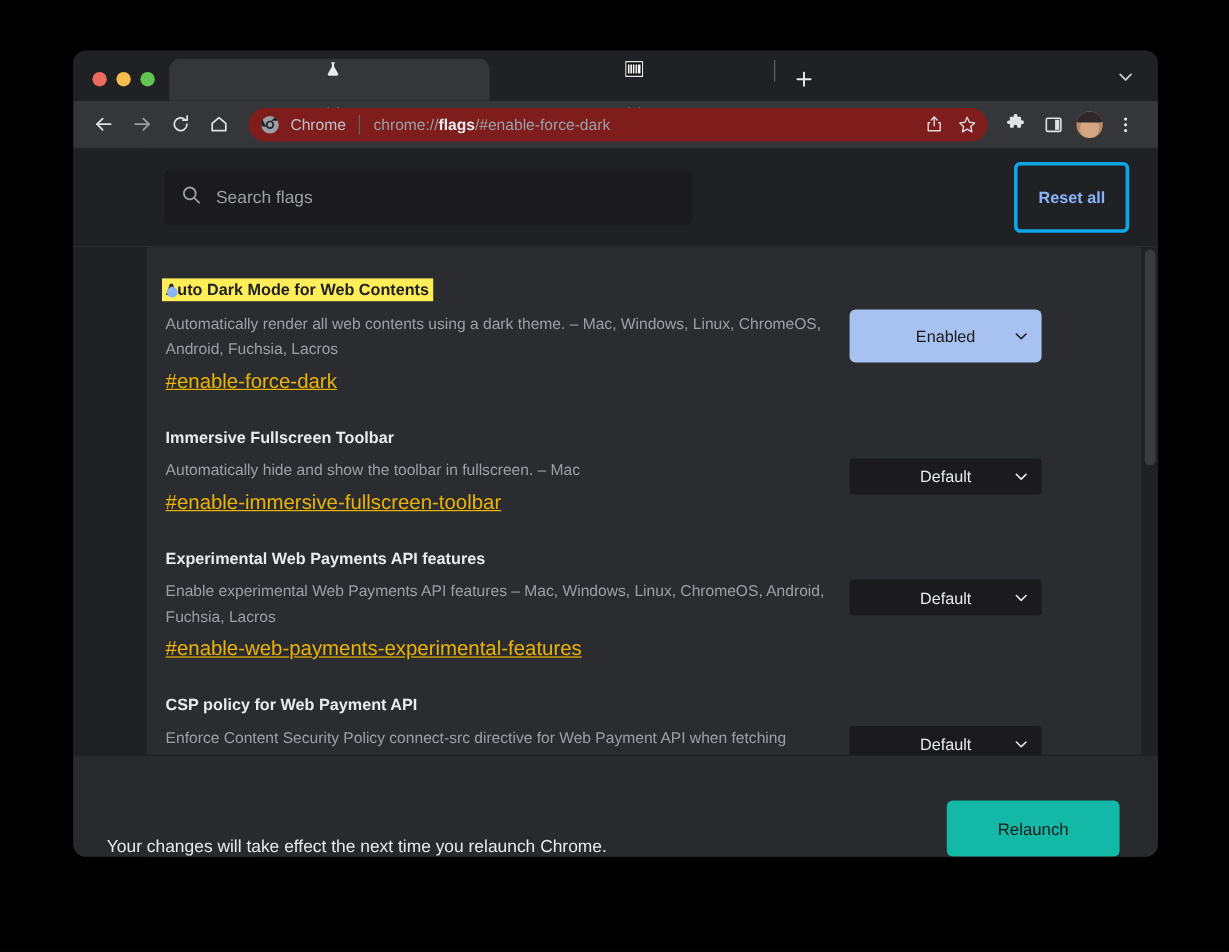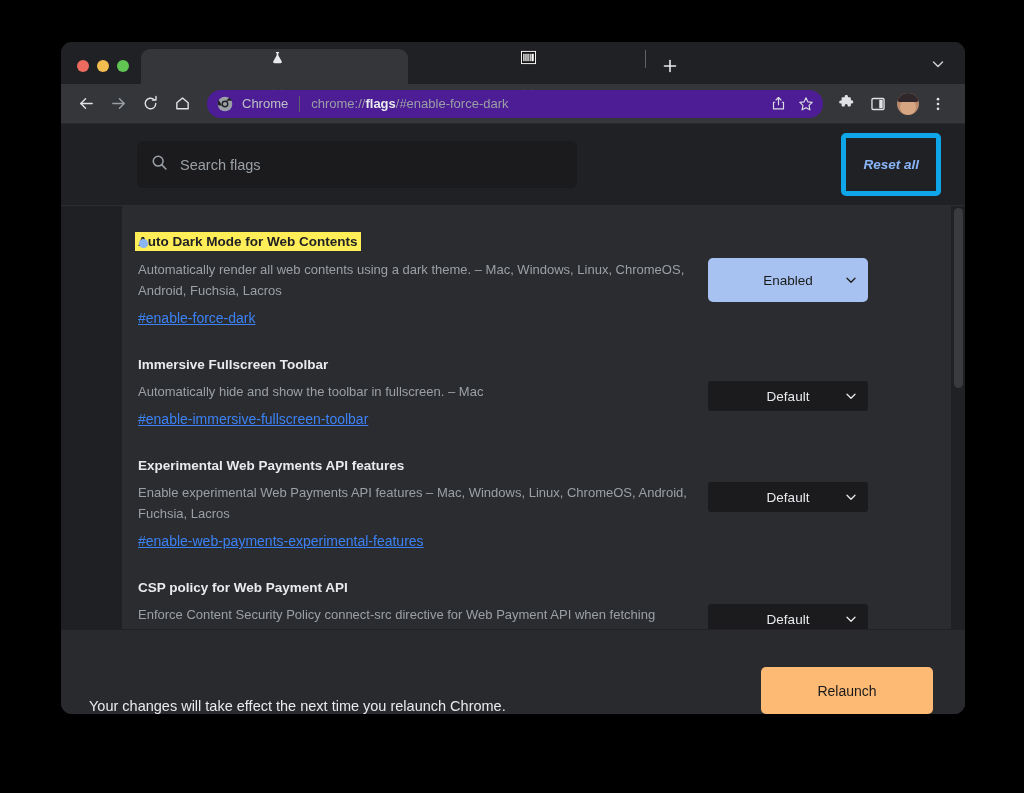--- a/index.html
+++ b/index.html
@@ -109,21 +109,21 @@
     width: 30px; height: 30px;
     display: flex; align-items: center; justify-content: center;
     color: #e0e2e6;
     border-radius: 50%;
     flex: 0 0 auto;
   }
   .omnibox {
     flex: 1 1 auto;
     height: 28px;
     margin: 0 6px 0 8px;
-    background: #4c1d95;
+    background: #7f1d1d;
     border-radius: 14px;
     display: flex; align-items: center;
     padding: 0 4px 0 10px;
     min-width: 0;
     position: relative;
   }
   .chrome-logo { width: 16px; height: 16px; flex: 0 0 16px; margin-right: 9px; }
   .omni-label {
     color: #bdc1c6; font-size: 13px; white-space: nowrap;
   }
@@ -191,27 +191,26 @@
     flex: 1 1 auto;
     background: transparent; border: none; outline: none;
     color: #c9ccd0; font-size: 14.5px;
     font-family: "Liberation Sans", sans-serif;
   }
   .search-input::placeholder { color: #9aa0a6; }
   .reset-btn {
     margin-left: auto;
     padding: 19px 17px;
     background: transparent;
-    border: 5px solid #0ea5e9;
+    border: 3px solid #0ea5e9;
     border-radius: 5px;
     color: #8ab4f8;
     font-size: 13.5px;
     font-weight: 700;
     font-family: "Liberation Sans", sans-serif;
-    font-style: italic;
   }
 
   .flags-scroll {
     position: relative;
     height: 508px;
     background: #2b2c2f;
     margin-left: 61px;
     margin-right: 0;
     overflow: hidden;
   }
@@ -246,22 +245,22 @@
     padding: 1px 3px;
     margin-left: -3px;
   }
   .flag-desc {
     font-size: 13px;
     color: #9aa0a6;
     line-height: 21px;
     margin-bottom: 8px;
   }
   .flag-link {
-    font-size: 14px;
-    color: #3b82f6;
+    font-size: 17px;
+    color: #eab308;
     text-decoration: underline;
     line-height: 18px;
     display: inline-block;
   }
   .flag-control {
     flex: 0 0 160px;
     width: 160px;
     margin-top: 26px;
   }
   .flag-select {
@@ -312,22 +311,22 @@
     padding: 0 32px 0 28px;
     border-top: 1px solid #202124;
     z-index: 5;
   }
   .relaunch-text {
     color: #e8eaed;
     font-size: 14.5px;
   }
   .relaunch-btn {
     margin-left: auto;
-    width: 172px; height: 47px;
-    background: #fdba74;
+    width: 144px; height: 47px;
+    background: #14b8a6;
     color: #1a1a1a;
     border: none;
     border-radius: 5px;
     font-size: 14px;
     font-family: "Liberation Sans", sans-serif;
   }
 </style>
 </head>
 <body>
 

